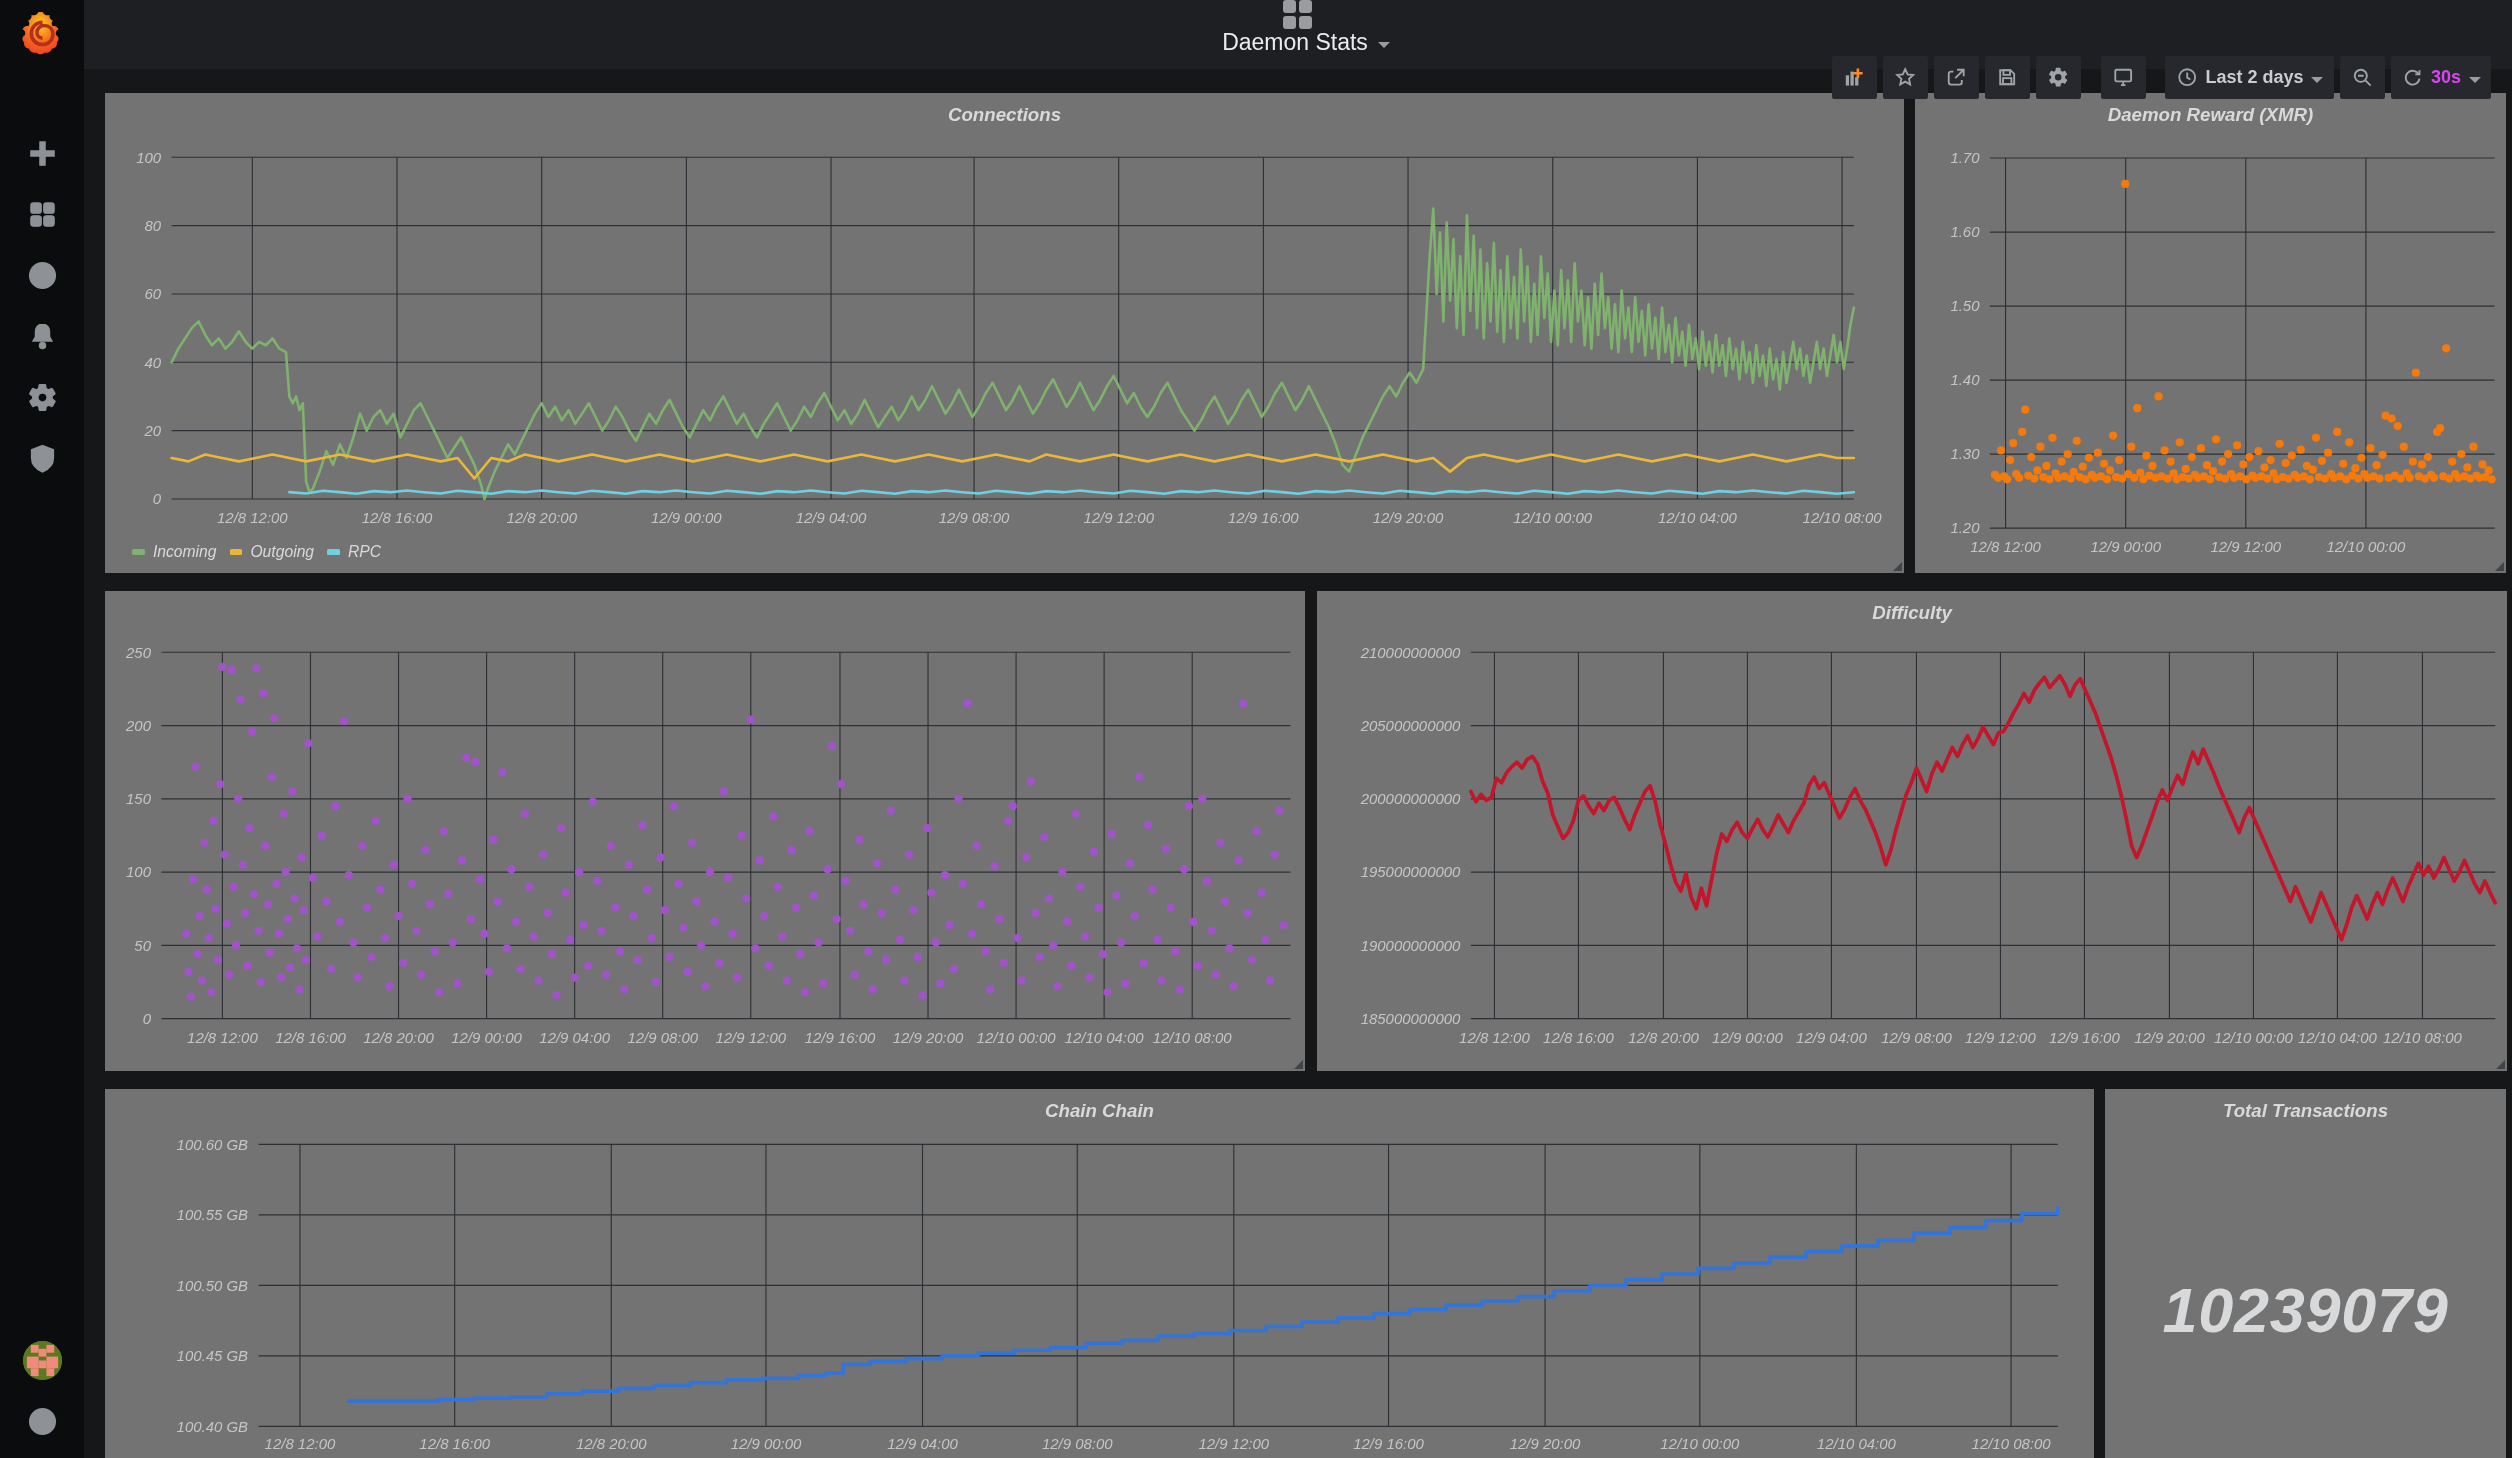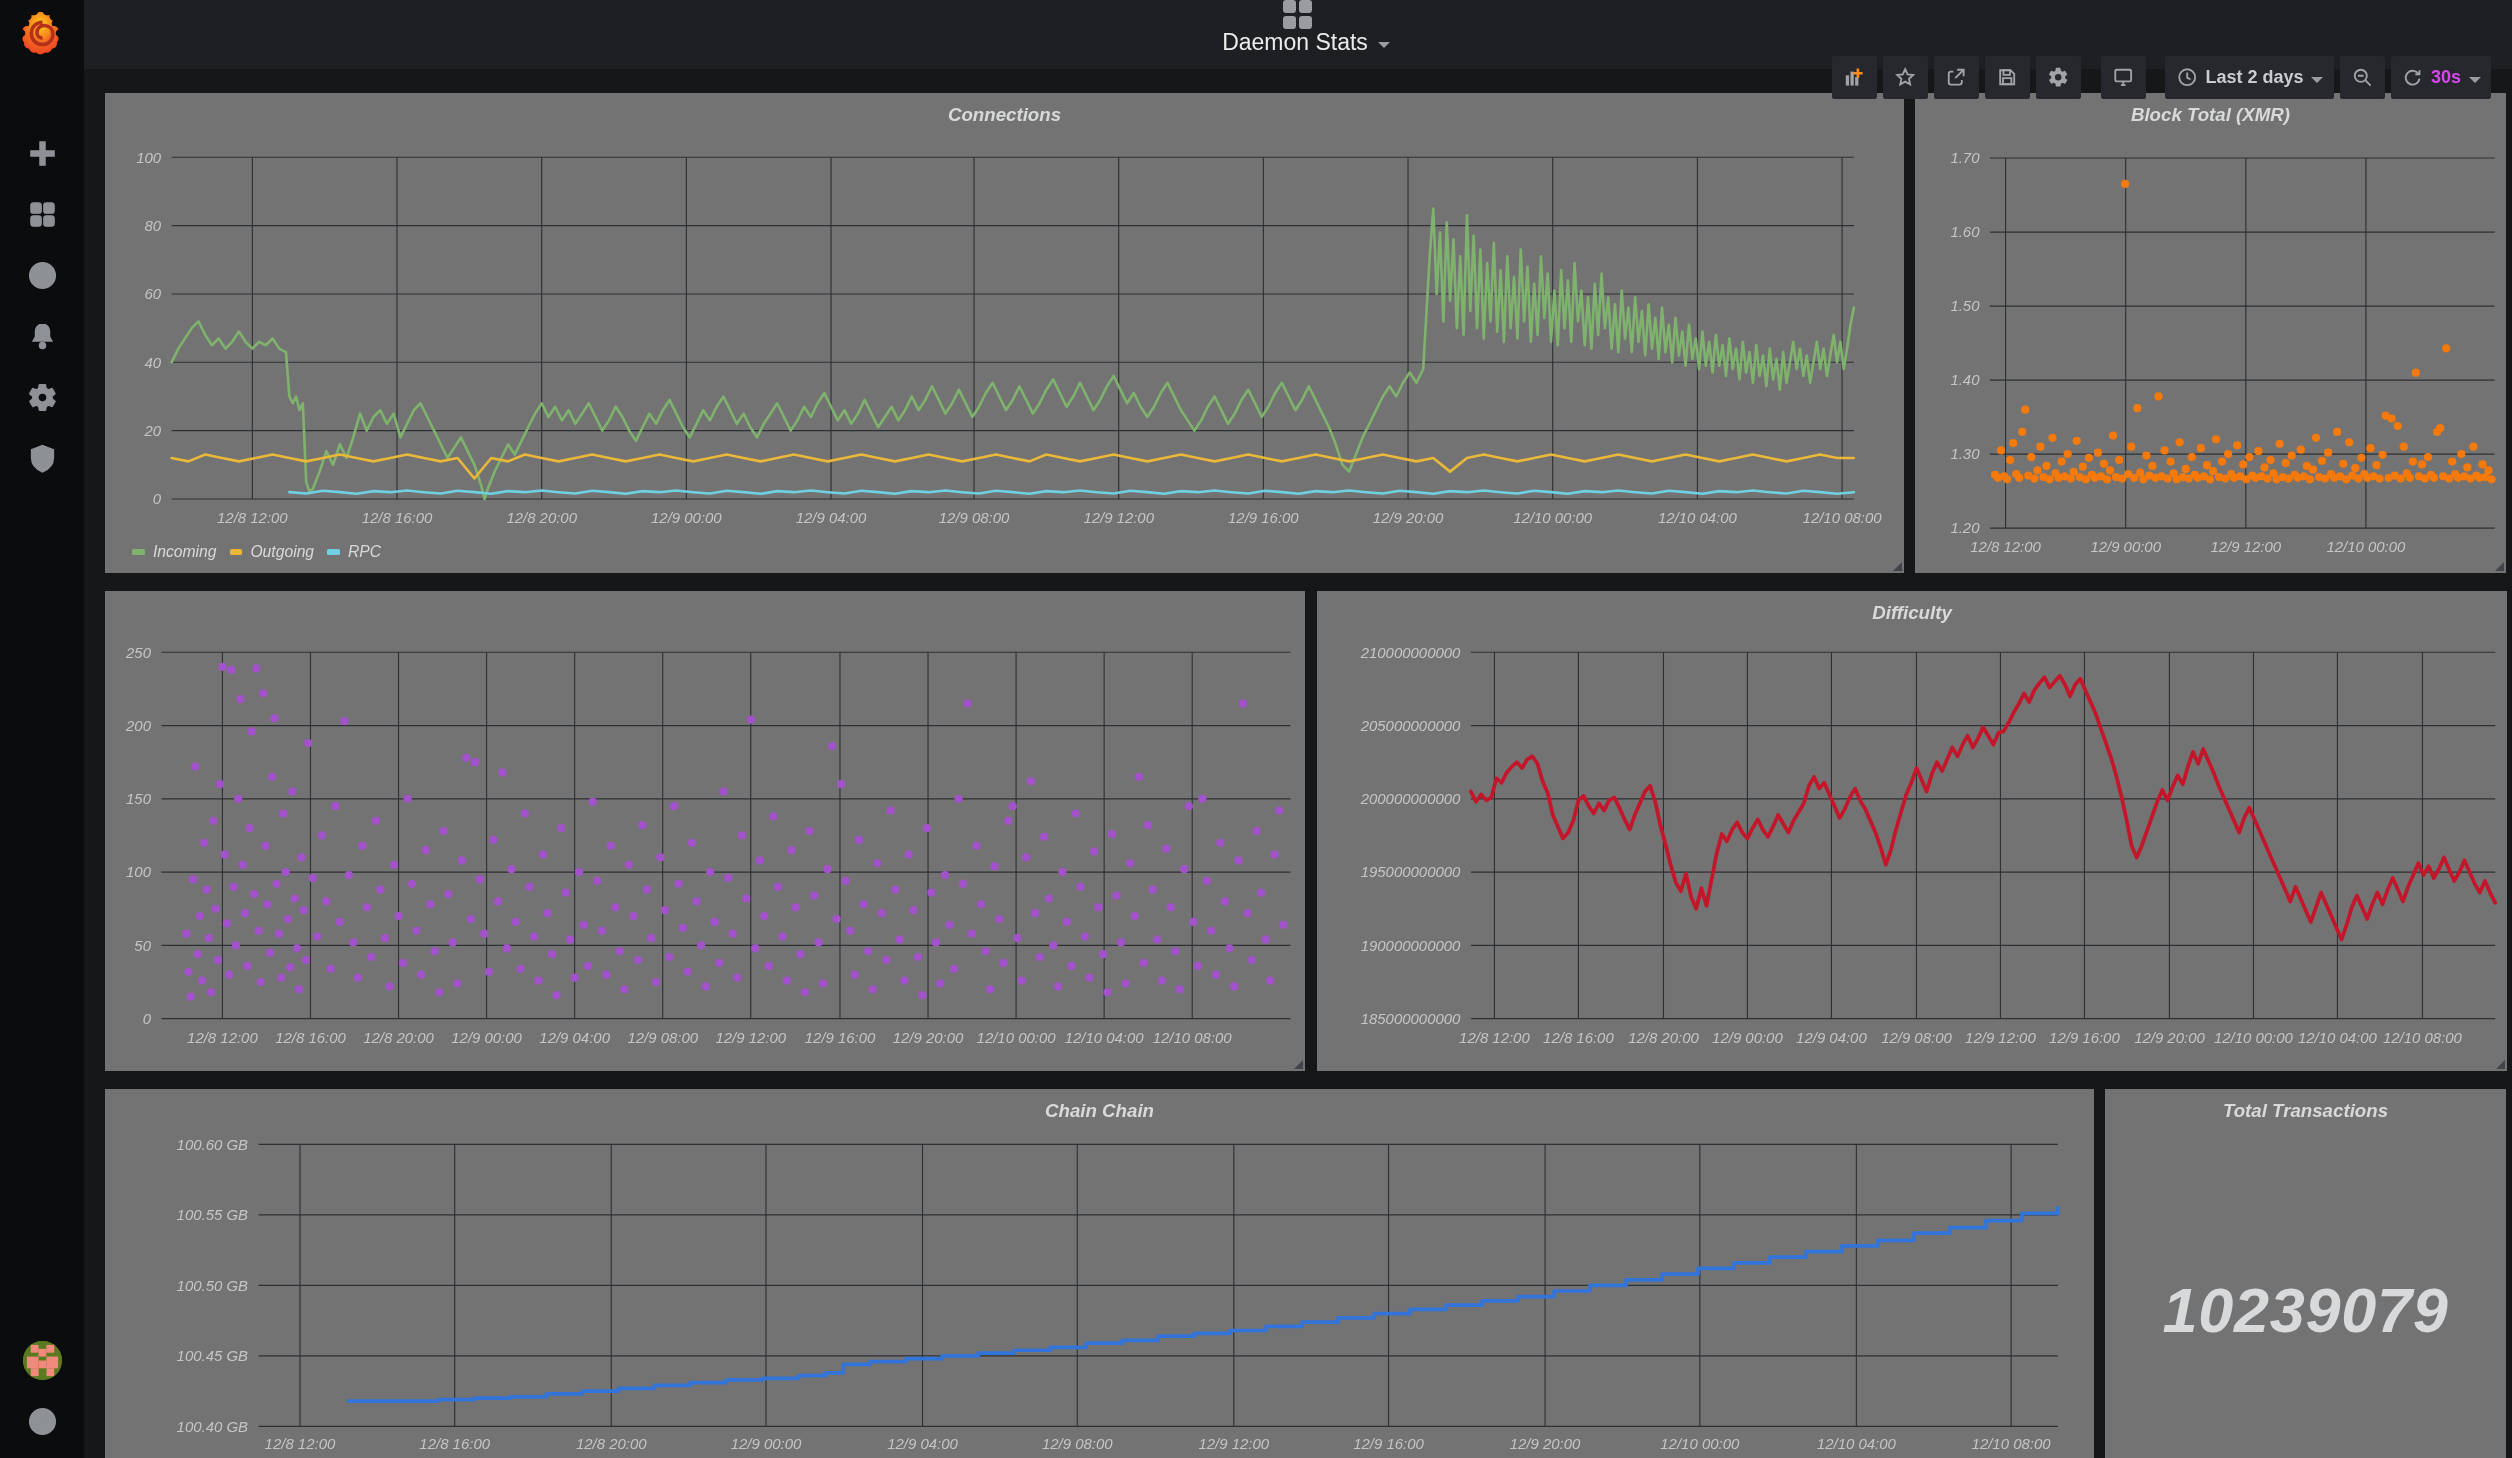--- a/index.html
+++ b/index.html
@@ -243,21 +243,21 @@
       <path d="M245.5 533.9L268.0 535.7L290.5 532.0L313.0 533.9L335.5 536.1L358.0 532.5L380.5 533.9L403.0 531.6L425.5 533.9L448.0 535.7L470.5 532.0L493.0 533.9L515.5 536.1L538.0 532.5L560.5 533.9L583.0 531.6L605.5 533.9L628.0 535.7L650.5 532.0L673.0 533.9L695.5 536.1L718.0 532.5L740.5 533.9L763.0 531.6L785.5 533.9L808.0 535.7L830.5 532.0L853.0 533.9L875.5 536.1L898.0 532.5L920.5 533.9L943.0 531.6L965.5 533.9L988.0 535.7L1010.5 532.0L1033.0 533.9L1055.5 536.1L1078.0 532.5L1100.5 533.9L1123.0 531.6L1145.5 533.9L1168.0 535.7L1190.5 532.0L1213.0 533.9L1235.5 536.1L1258.0 532.5L1280.5 533.9L1303.0 531.6L1325.5 533.9L1348.0 535.7L1370.5 532.0L1393.0 533.9L1415.5 536.1L1438.0 532.5L1460.5 533.9L1483.0 531.6L1505.5 533.9L1528.0 535.7L1550.5 532.0L1573.0 533.9L1595.5 536.1L1618.0 532.5L1640.5 533.9L1663.0 531.6L1685.5 533.9L1708.0 535.7L1730.5 532.0L1753.0 533.9L1775.5 536.1L1798.0 532.5L1820.5 533.9L1843.0 531.6L1865.5 533.9L1888.0 535.7L1910.5 532.0L1933.0 533.9L1955.5 536.1L1978.0 532.5L2000.5 533.9L2023.0 531.6L2045.5 533.9L2068.0 535.7L2090.5 532.0L2113.0 533.9L2135.5 536.1L2158.0 532.5L2180.5 533.9L2203.0 531.6L2225.5 533.9L2248.0 535.7L2270.5 532.0L2293.0 533.9L2315.5 536.1L2338.0 533.9" fill="none" stroke="#6ed0e0" stroke-width="3.5" stroke-linejoin="round" stroke-linecap="round"></path>
     </svg>
   <div class="legend">
       <span class="legend-item"><i style="background: rgb(126, 178, 109);"></i>Incoming</span>
       <span class="legend-item"><i style="background: rgb(234, 184, 57);"></i>Outgoing</span>
       <span class="legend-item"><i style="background: rgb(110, 208, 224);"></i>RPC</span>
     </div>
 </div>
 
 <div class="panel" style="left:1915px; top:93px; width:591px; height:480px;">
-  <div class="panel-title">Block Total (XMR)</div>
+  <div class="panel-title">Daemon Reward (XMR)</div>
   <svg class="chart" width="591" height="480" viewBox="0 0 790 642">
       <line x1="120.925" y1="87" x2="120.925" y2="582" class="grid-line"></line>
       <text x="120.925" y="614" class="tick" text-anchor="middle">12/8 12:00</text>
       <line x1="281.57500000000005" y1="87" x2="281.57500000000005" y2="582" class="grid-line"></line>
       <text x="281.57500000000005" y="614" class="tick" text-anchor="middle">12/9 00:00</text>
       <line x1="442.225" y1="87" x2="442.225" y2="582" class="grid-line"></line>
       <text x="442.225" y="614" class="tick" text-anchor="middle">12/9 12:00</text>
       <line x1="602.875" y1="87" x2="602.875" y2="582" class="grid-line"></line>
       <text x="602.875" y="614" class="tick" text-anchor="middle">12/10 00:00</text>
       <line x1="100" y1="582" x2="775" y2="582" class="grid-line"></line>

